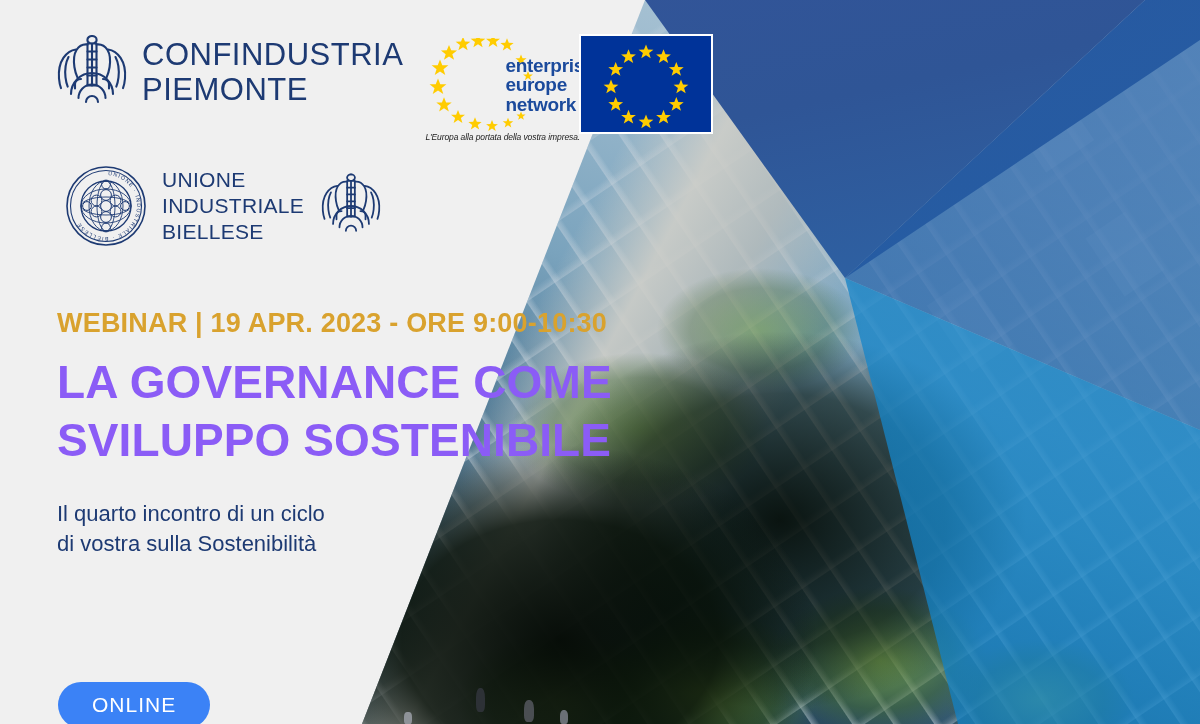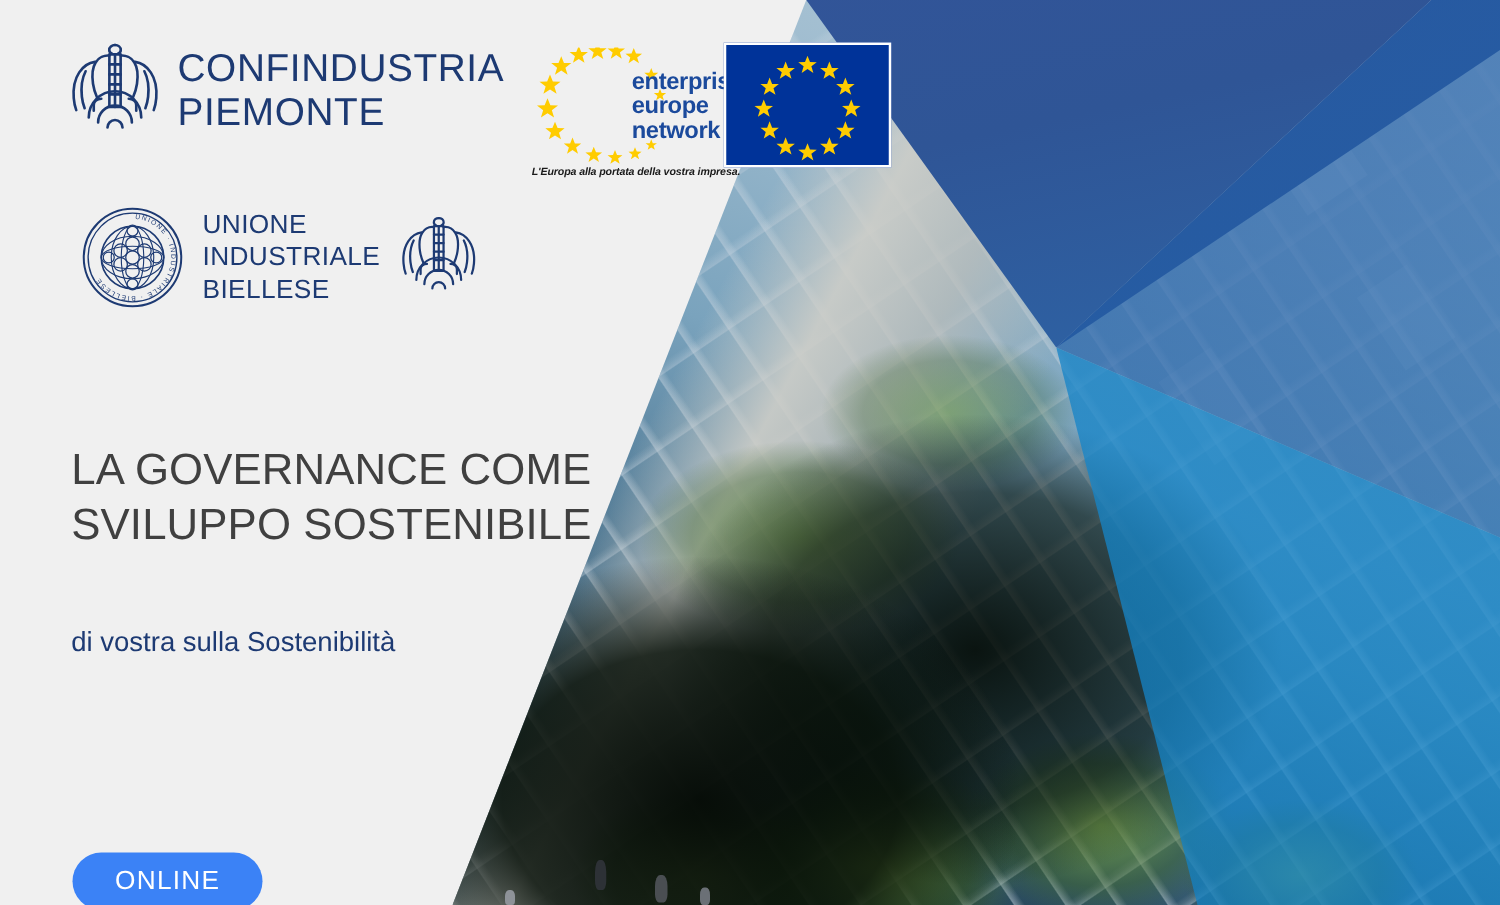--- a/index.html
+++ b/index.html
@@ -126,21 +126,21 @@
   .een-text{
     position:absolute;left:36px;top:18px;
     color:#1b4a9c;font-size:19px;font-weight:700;line-height:1.02;
     letter-spacing:-.3px;
     margin-left:44px;
   }
   .een-tag{
     margin-top:-2px;
     color:#1a1a1a;
     font-size:8.5px;
-    font-weight:700;
+    font-weight:400;
     font-style:italic;
     letter-spacing:-.1px;
     white-space:nowrap;
   }
 
   
   .euflag{
     margin-left:22px;margin-top:2px;
     width:130px;height:96px;
     background:#003399;
@@ -161,22 +161,22 @@
 
   
   .eyebrow{
     position:absolute;left:57px;top:292px;
     color:#d9a22e;
     font-size:27px;font-weight:700;letter-spacing:.2px;
     white-space:nowrap;
   }
   .headline{
     position:absolute;left:57px;top:338px;width:600px;
-    color:#404040;
-    font-size:35px;font-weight:400;line-height:1.26;
+    color:#8b5cf6;
+    font-size:46px;font-weight:700;line-height:1.26;
     letter-spacing:.1px;
   }
   .subtitle{
     position:absolute;left:57px;top:483px;width:430px;
     color:#1d3a73;
     font-size:22px;font-weight:400;line-height:1.38;
   }
   .online-btn{
     position:absolute;left:58px;top:666px;
     background:#3b82f6;
@@ -403,25 +403,27 @@
             <path d="M25 47c-3.3 0 -6 2.2 -6 5v4.5"></path>
             <path d="M47 47c3.3 0 6 2.2 6 5v4.5"></path>
             <path d="M15 62c0-11.6 9.4-21 21-21s21 9.4 21 21"></path>
             <path d="M22.5 66c0-7.5 6-13.5 13.5-13.5S49.5 58.5 49.5 66"></path>
             <path d="M30 70c0-3.3 2.7-6 6-6s6 2.7 6 6"></path>
           </g>
         </svg>
       </div>
     </div>
 
+    <div class="eyebrow">WEBINAR | 19 APR. 2023 - ORE 9:00-10:30</div>
 
     <div class="headline">
       <div>LA GOVERNANCE COME</div>
       <div>SVILUPPO SOSTENIBILE</div>
     </div>
 
     <div class="subtitle">
+      <div>Il quarto incontro di un ciclo</div>
       <div>di vostra sulla Sostenibilità</div>
     </div>
 
     <button class="online-btn">ONLINE</button>
   </div>
 </div>
 
 </body></html>

